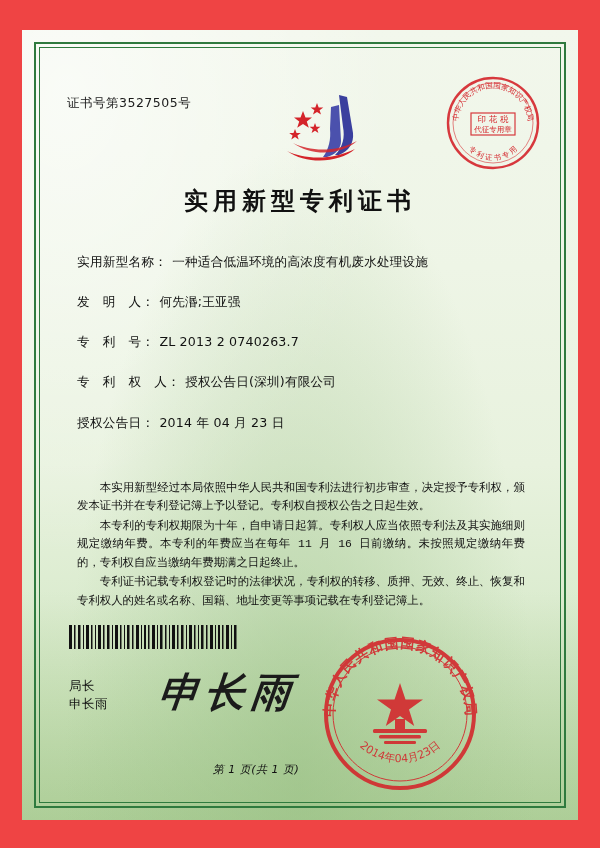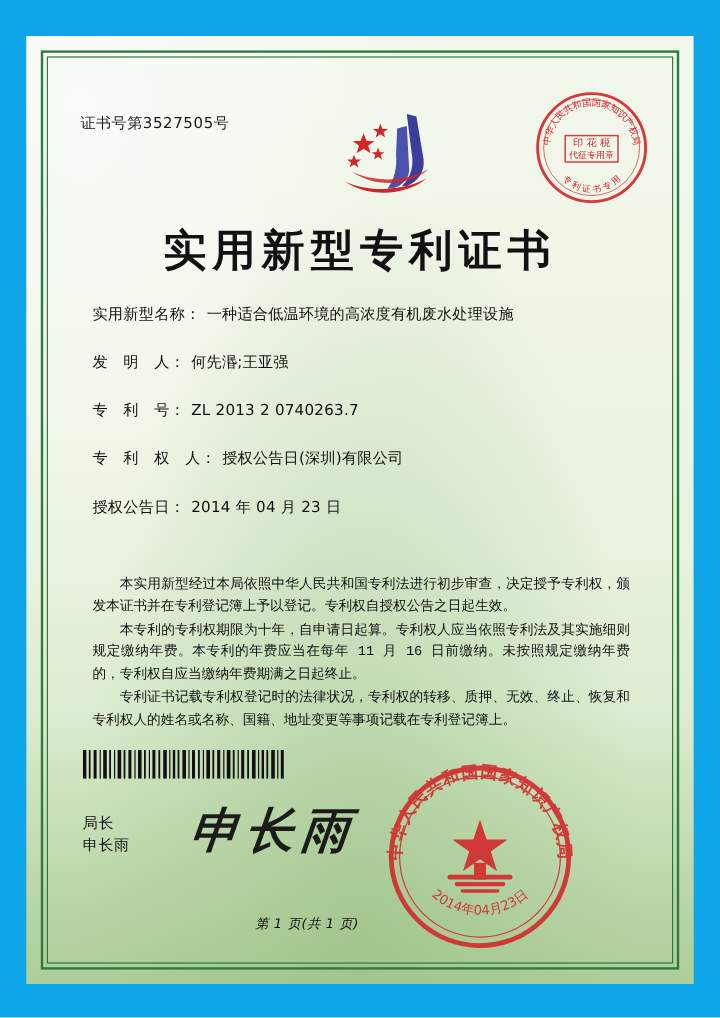--- a/index.html
+++ b/index.html
@@ -11,21 +11,21 @@
     width: 600px;
     height: 848px;
     font-family: "DejaVu Sans", "Liberation Sans", sans-serif;
     overflow: hidden;
   }
 
   .page {
     position: relative;
     width: 600px;
     height: 848px;
-    background: #0ea5e9;
+    background: #ef4444;
     overflow: hidden;
   }
 
   
   .sheet {
     position: absolute;
     left: 22px;
     top: 30px;
     width: 556px;
     height: 790px;
@@ -106,21 +106,21 @@
     height: 96px;
   }
 
   
   .main-title {
     position: absolute;
     left: 0;
     top: 138px;
     width: 522px;
     text-align: center;
-    font-size: 36px;
+    font-size: 24px;
     font-weight: bold;
     color: #111;
     letter-spacing: 5px;
     font-family: "DejaVu Sans", "Liberation Sans", sans-serif;
   }
 
   
   .fields {
     position: absolute;
     left: 38px;

